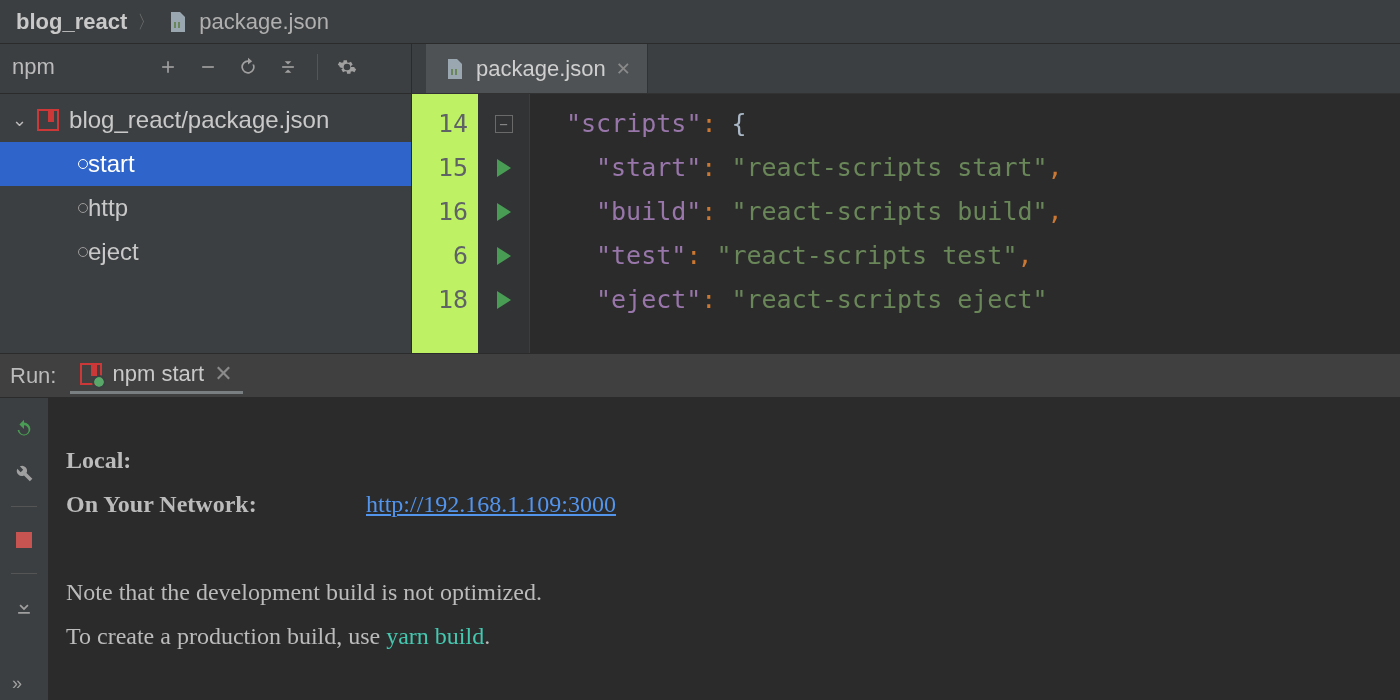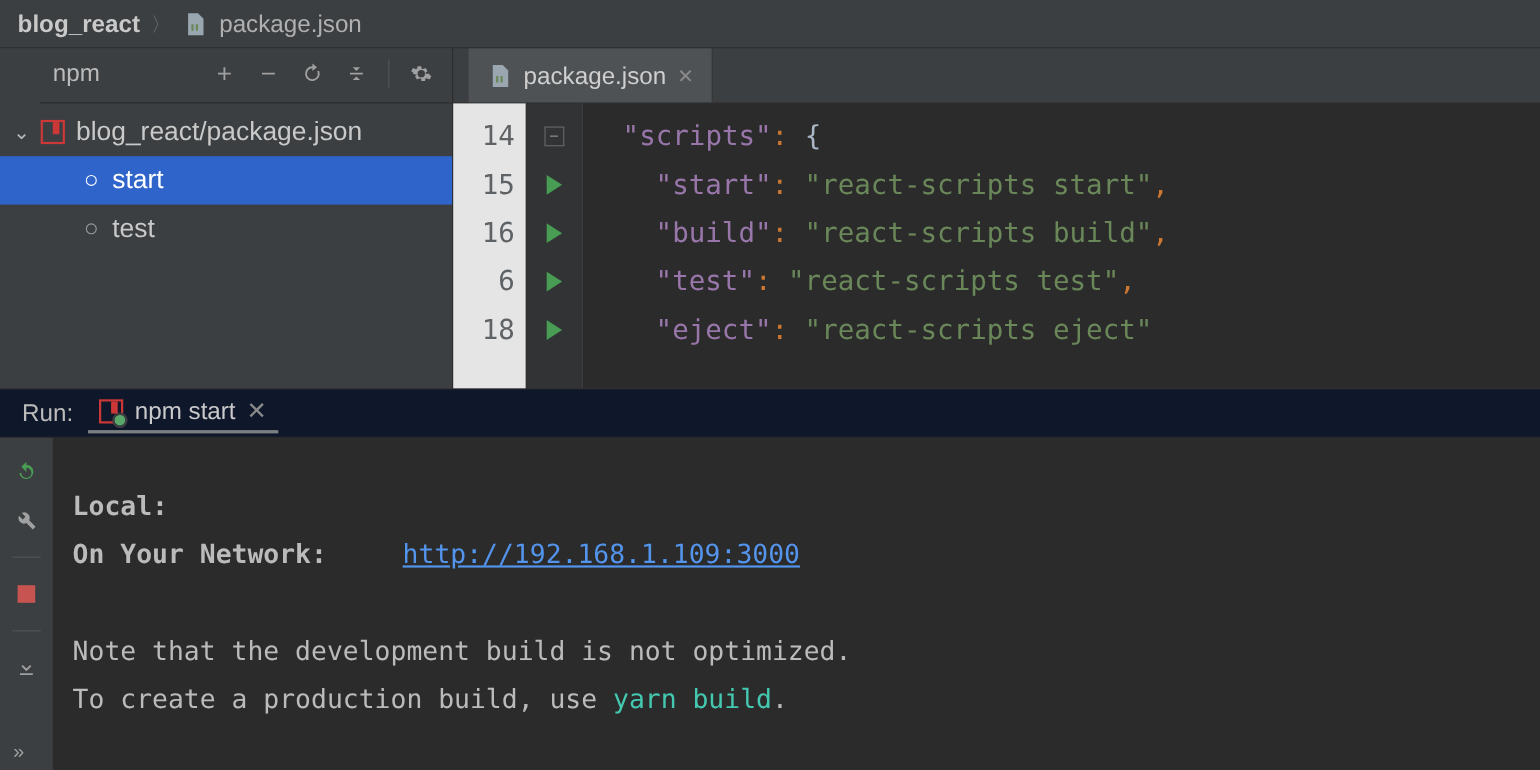--- a/index.html
+++ b/index.html
@@ -44,21 +44,20 @@
     background: #3c3f41;
     border-right: 1px solid #2b2b2b;
   }
   .npm-header {
     display: flex;
     align-items: center;
     height: 50px;
     padding: 0 10px 4px 10px;
     border-bottom: 1px solid #2b2b2b;
     gap: 6px;
-    margin-left: 36px;
   }
   .npm-title {
     font-size: 22px;
     color: #bbbbbb;
     flex: 0 0 auto;
     padding-left: 2px;
     padding-right: 90px;
   }
   .tb-btn {
     width: 34px;
@@ -94,21 +93,20 @@
     width: 22px; height: 22px;
     border: 2px solid #cb3837;
     display: inline-block;
     position: relative;
   }
   .npm-icon::after { content:""; position:absolute; right:3px; top:0; width:6px; height:60%; background:#cb3837; }
   .npm-tree-scripts { padding-left: 78px; }
   .npm-tree-item {
     display: flex;
     align-items: center;
-    gap: 14px;
     height: 44px;
     color: #c9c9c9;
     cursor: pointer;
   }
   .npm-tree-item.selected {
     background: #2f65ca;
     color: #ffffff;
     margin-left: -78px;
     padding-left: 78px;
   }
@@ -147,21 +145,21 @@
   .tab .close-x { color: #8a8a8a; font-size: 18px; cursor: pointer; }
 
   .code {
     flex: 1;
     display: flex;
     font-size: 25px;
     line-height: 44px;
   }
   .gutter-nums {
     width: 66px;
-    background: #e5e5e5;
+    background: #bef264;
     color: #606366;
     text-align: right;
     padding: 8px 10px 0 0;
   }
   .gutter-icons {
     width: 52px;
     background: #313335;
     padding-top: 8px;
     border-right: 1px solid #3b3d3f;
   }
@@ -199,22 +197,22 @@
   .run-panel {
     display: flex;
     flex-direction: column;
     height: 346px;
     background: #2b2b2b;
   }
   .run-tabbar {
     display: flex;
     align-items: center;
     height: 44px;
-    padding: 0 20px;
-    background: #0f172a;
+    padding: 0 10px;
+    background: #404040;
     border-bottom: 1px solid #2b2b2b;
     gap: 14px;
     font-size: 22px;
   }
   .run-tabbar .label { color: #bbbbbb; }
   .run-tab {
     display: flex;
     align-items: center;
     gap: 10px;
     padding: 0 10px;
@@ -251,20 +249,21 @@
   .run-side .stop-sq {
     width: 16px; height:16px; background:#c75450;
   }
   .run-side .sep-h { width: 26px; height:1px; background:#555; }
   .run-console {
     flex: 1;
     padding: 40px 20px 0 18px;
     font-size: 24px;
     line-height: 44px;
     color: #bbbbbb;
+    font-family: Liberation Serif, serif;
   }
   .run-console .row { display:flex; }
   .run-console .lbl { color:#bbbbbb; font-weight:700; min-width: 300px; }
   .run-console a.link { color:#5394ec; text-decoration: underline; cursor:pointer; }
   .run-console .cyan { color:#45c8b0;text-align:right; }
   .more { position:absolute; bottom:6px; left:12px; color:#a0a0a0; font-size:18px; }
 
   svg.json-glyph { width:24px; height:24px; }
 </style>
 </head>
@@ -320,21 +319,25 @@
         <span class="npm-icon"></span>
         <span>blog_react/package.json</span>
       </div>
       <div class="npm-tree-scripts" id="npm-scripts">
           <div class="npm-tree-item selected">
             <span class="bullet"></span>
             <span>start</span>
           </div>
           <div class="npm-tree-item">
             <span class="bullet"></span>
-            <span>test</span>
+            <span>http</span>
+          </div>
+          <div class="npm-tree-item">
+            <span class="bullet"></span>
+            <span>eject</span>
           </div>
         </div>
     </div>
   </div>
 
   <div class="editor">
     <div class="tabs">
       <div class="tab">
         <svg class="json-glyph" viewBox="0 0 24 24">
             <path fill="#9aa7b0" d="M6 2h9l5 5v15H6z"></path>

